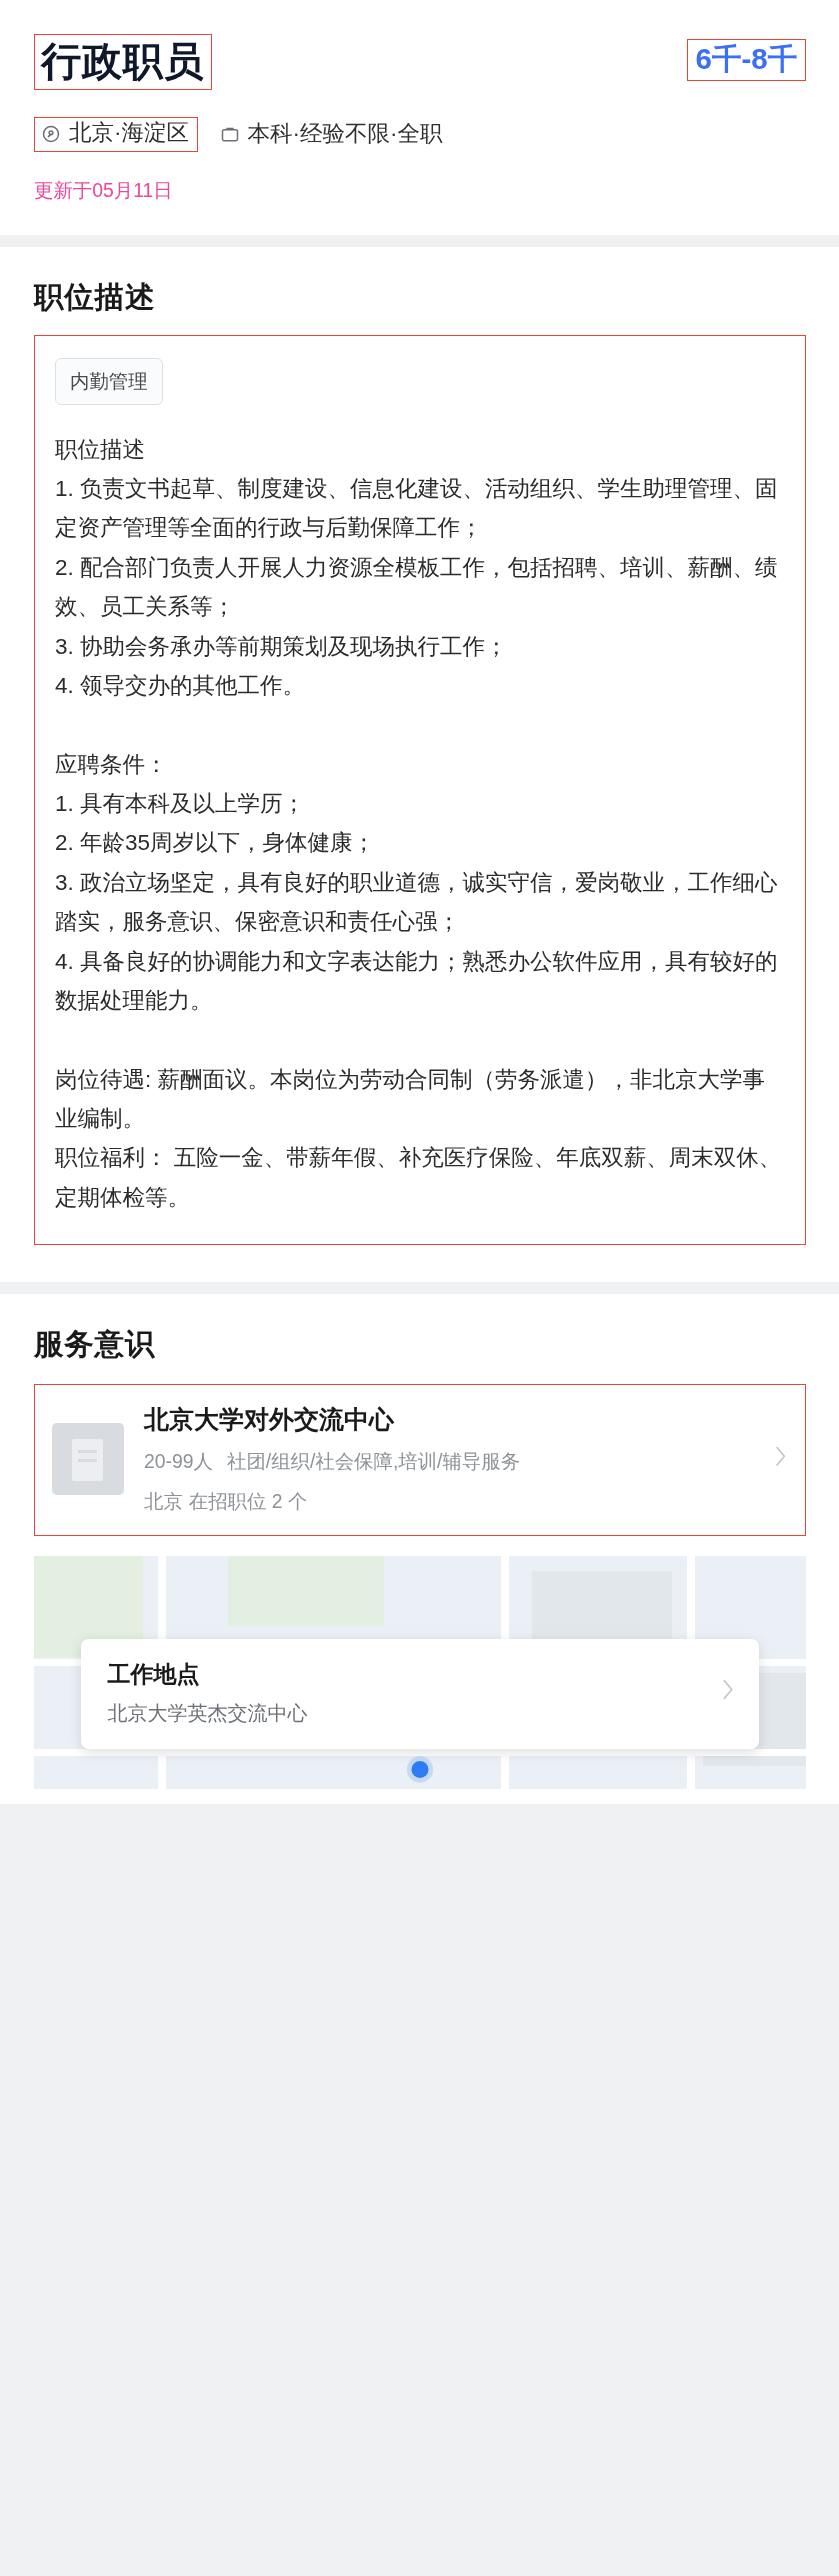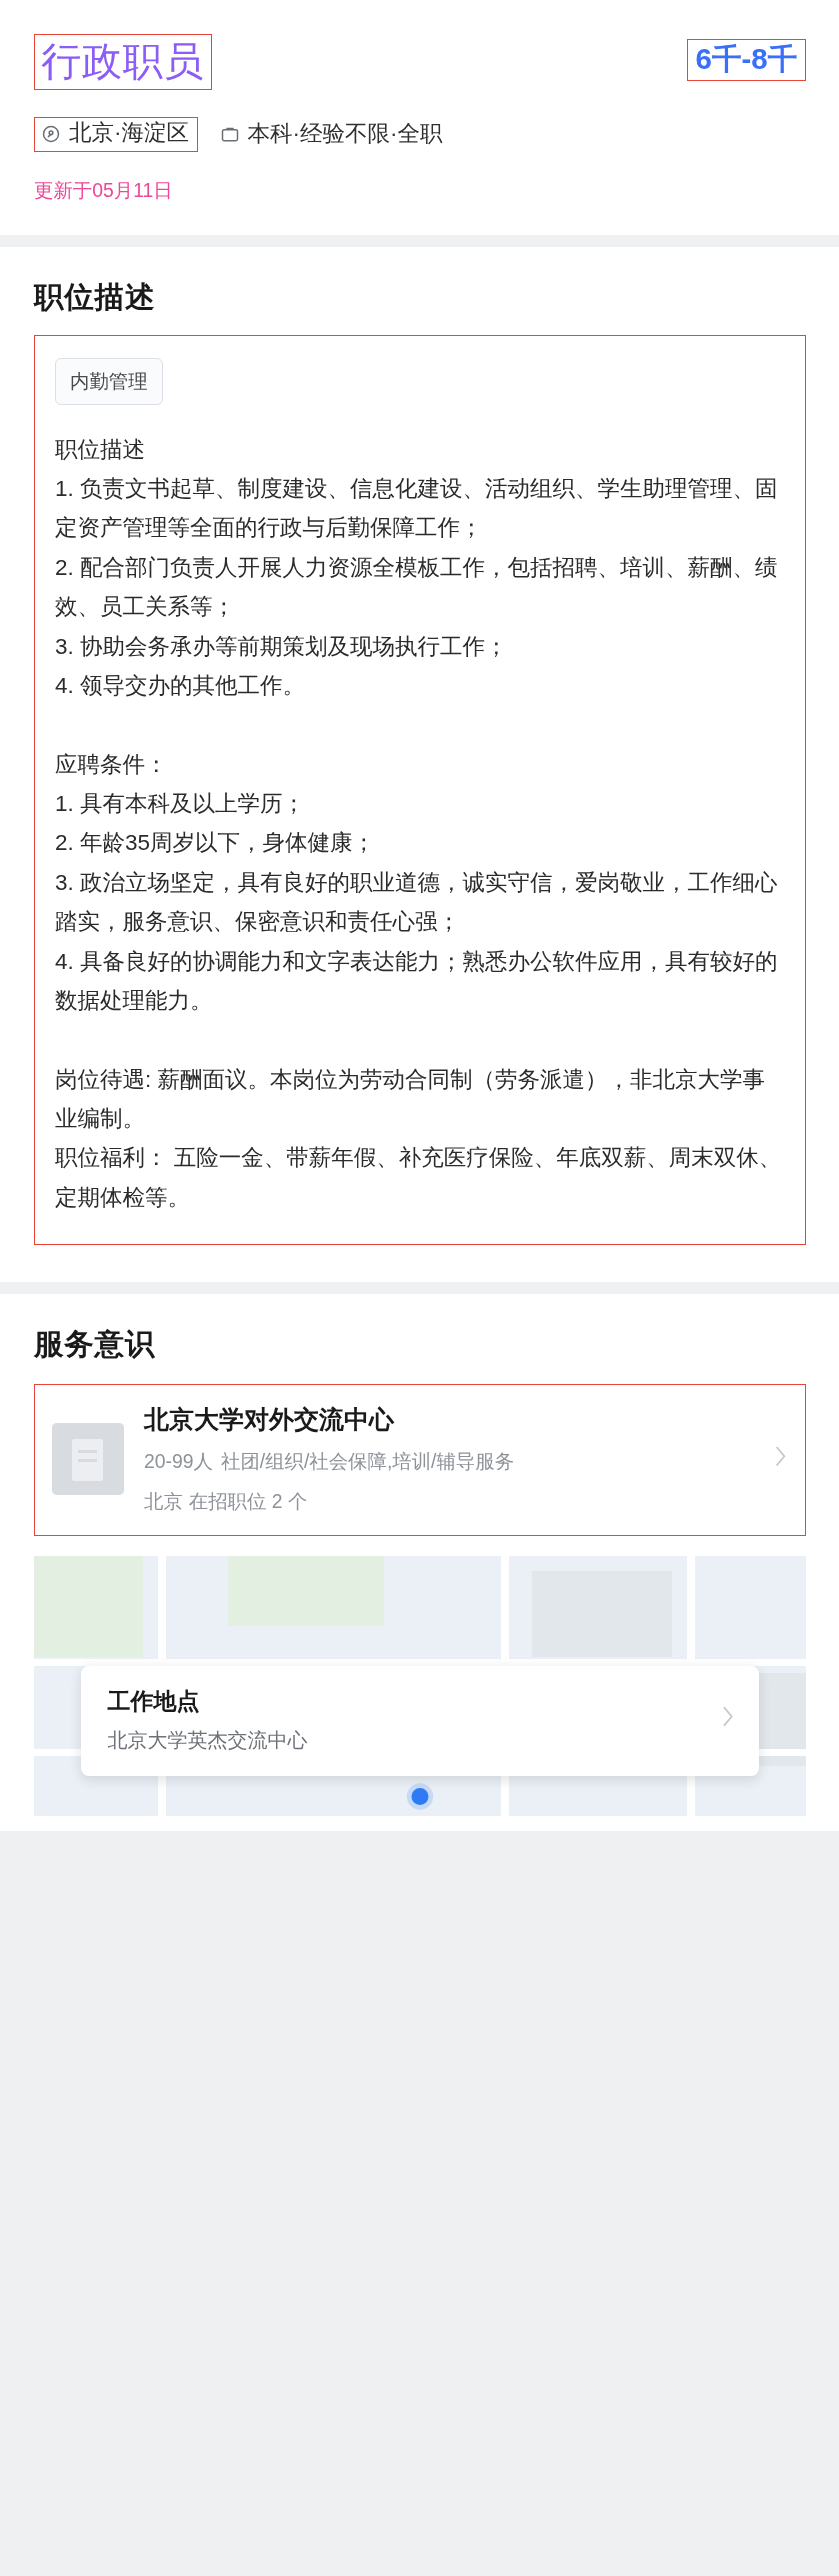--- a/index.html
+++ b/index.html
@@ -27,22 +27,22 @@
     padding: 34px 34px 31px 34px;
     box-sizing: border-box;
   }
   .title-row {
     display: flex;
     align-items: flex-start;
     justify-content: space-between;
   }
   .job-title {
     font-size: 40px;
-    font-weight: normal;
-    color: #8b5cf6;
+    font-weight: bold;
+    color: #0f172a;
     line-height: 1.2;
     letter-spacing: 0.8px;
     border: 1.6px solid #e8443a;
     padding: 1.6px 6.2px 4.7px 6.2px;
     display: inline-block;
     box-sizing: border-box;
   }
   .salary {
     font-size: 29.5px;
     font-weight: bold;
@@ -180,21 +180,21 @@
     font-weight: bold;
     color: #1a1a1a;
     line-height: 1.3;
   }
   .company-line2 {
     margin-top: 12.4px;
     font-size: 19.4px;
     color: #8d9299;
     display: flex;
     align-items: center;
-    gap: 8px;
+    gap: 14px;
     flex-wrap: wrap;
   }
   .company-line3 {
     margin-top: 12.4px;
     font-size: 19.4px;
     color: #8d9299;
     display: flex;
     align-items: center;
     gap: 6px;
     flex-wrap: wrap;
@@ -203,21 +203,21 @@
     flex: 0 0 auto;
     align-self: center;
     color: #c3c7cc;
     font-size: 23px;
     padding-left: 11px;
   }
 
   
   .map-wrap {
     margin: 20px 0 0 0;
-    height: 260px;
+    height: 233px;
     position: relative;
     background: #eaf0f6;
     overflow: hidden;
   }
   .map-wrap .road-h {
     position: absolute;
     left: 0; right: 0;
     height: 7.8px;
     background: #ffffff;
   }

